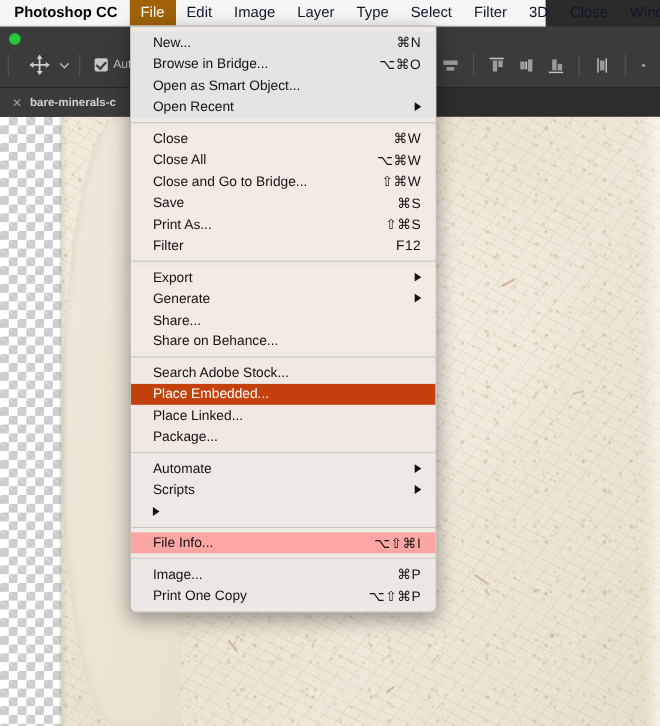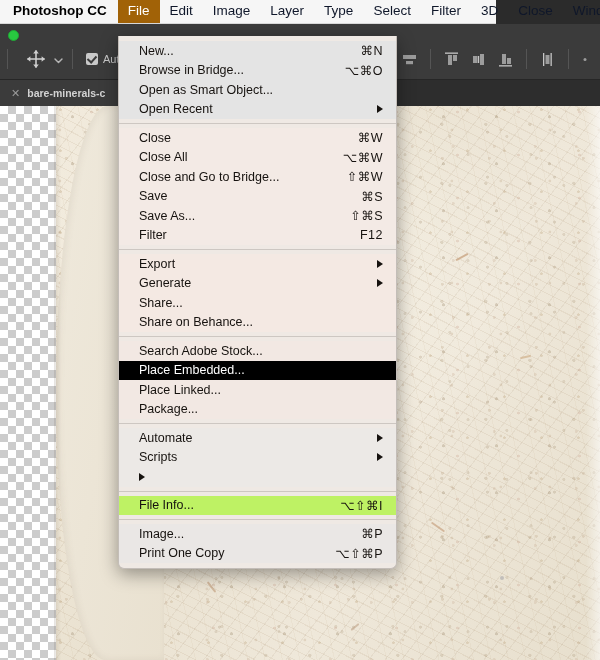--- a/index.html
+++ b/index.html
@@ -142,47 +142,46 @@
   .menu {
     position: absolute; top: 24px; left: 118px; width: 279px;
     background: #efe9e4;
     border: 1px solid #c3bdb8;
     border-top: none;
     border-radius: 0 0 6px 6px;
     box-shadow: 0 5px 18px rgba(0,0,0,.38);
     padding: 5px 0 5px 0;
     z-index: 50;
     overflow: hidden;
-    margin-top: 12px;
   }
   .menu-sec { }
   .menu-sec.s0 { background: #e4e4e4; }
   .menu-sec.s1 { background: #f3eae5; }
   .menu-sec.s2 { background: #f4e9e3; }
   .menu-sec.s3 { background: #f2e8e3; }
   .menu-sec.s4 { background: #ece9e6; }
-  .menu-sec.s5 { background: #bef264; }
+  .menu-sec.s5 { background: #fca5a5; }
   .menu-sec.s6 { background: #eae7e5; }
   .mi {
     position: relative; display: flex; align-items: center;
     height: 19.5px; padding: 0 13px 0 20px;
     font-size: 12.5px; color: #16120f; white-space: nowrap;
   }
   .mi .lbl { flex: 1 1 auto; }
   .mi .sc {
     flex: none; font-size: 12.5px; color: #16120f;
     letter-spacing: .5px; text-align: right;
   }
   .mi .arrow {
     flex: none; width: 0; height: 0;
     border-left: 6px solid #16120f;
     border-top: 4.5px solid transparent;
     border-bottom: 4.5px solid transparent;
   }
-  .mi.sel { background: #000000; color: #fff; justify-content: center; }
+  .mi.sel { background: #c2410c; color: #fff; justify-content: center; }
   .msep { height: 1px; background: #cdc7c2; margin: 4px 0; }
 </style>
 </head>
 <body>
 
 <div id="app">
 
   <div class="canvas-area">
     <div class="checker"></div>
     <div class="paper">
@@ -353,21 +352,21 @@
         </div>
         <div class="mi">
           <span class="lbl">Close and Go to Bridge...</span>
           <span class="sc">⇧⌘W</span>
         </div>
         <div class="mi">
           <span class="lbl">Save</span>
           <span class="sc">⌘S</span>
         </div>
         <div class="mi">
-          <span class="lbl">Save As...</span>
+          <span class="lbl">Print As...</span>
           <span class="sc">⇧⌘S</span>
         </div>
         <div class="mi">
           <span class="lbl">Filter</span>
           <span class="sc">F12</span>
         </div>
       </div>
       <div class="msep"></div>
       <div class="menu-sec s2">
         <div class="mi">

